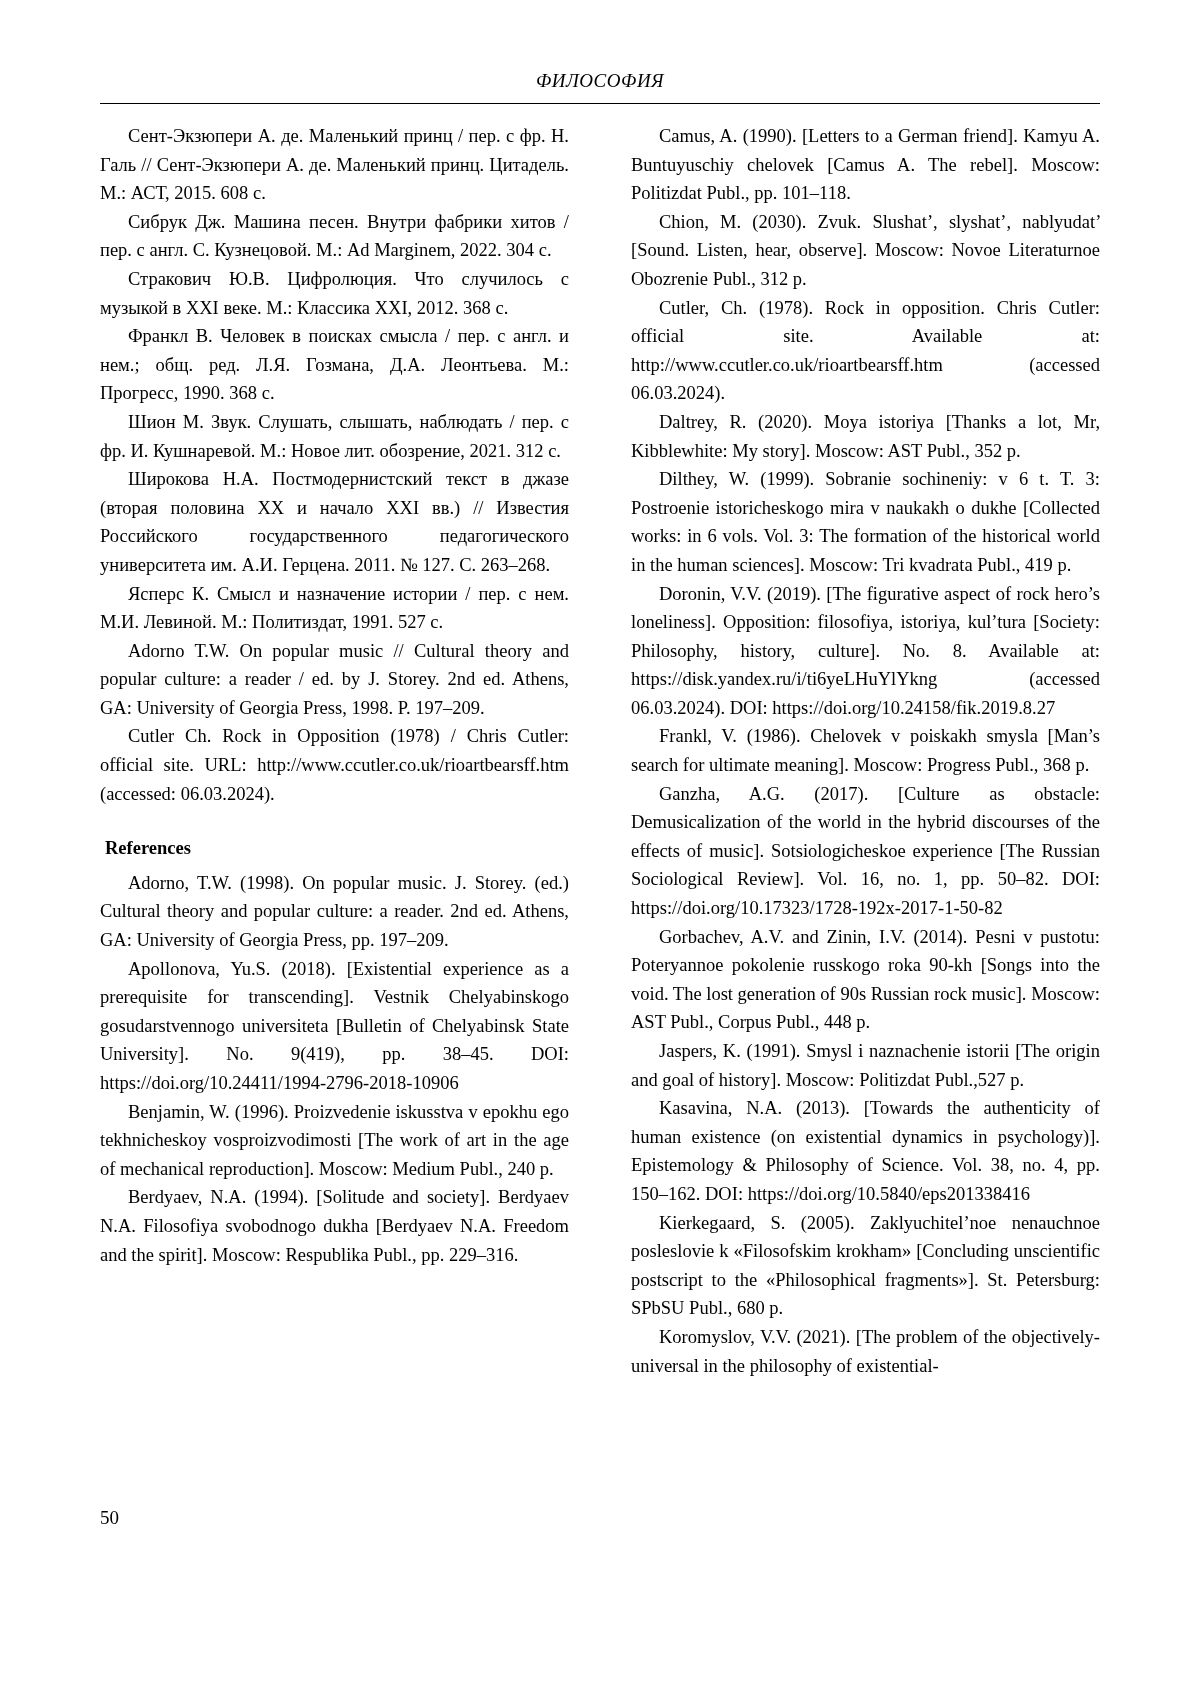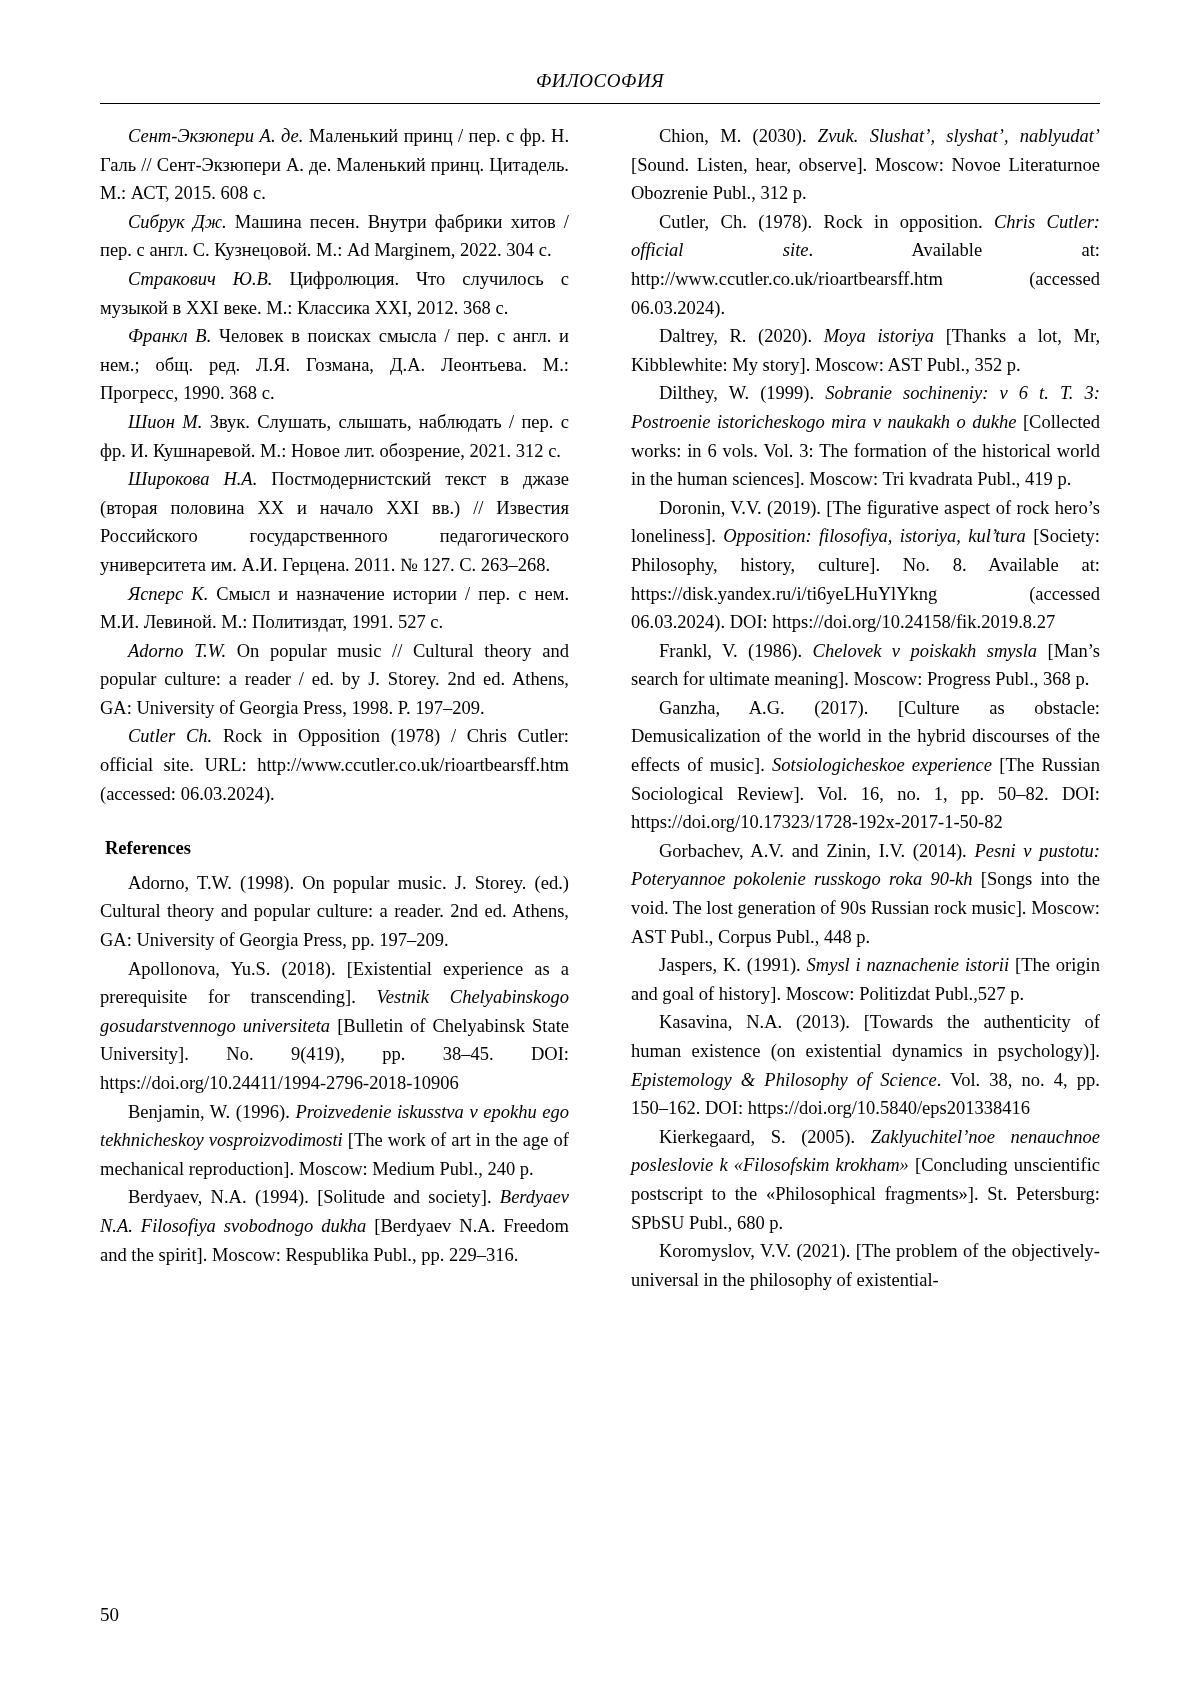--- a/index.html
+++ b/index.html
@@ -52,32 +52,32 @@
     width: 469px;
   }
   p.para {
     margin: 0;
     font-size: 18.5px;
     line-height: 28.6px;
     text-align: justify;
     text-indent: 28px;
     hyphens: manual;
   }
-  .it { font-style: italic; }
+  .it { }
   .refs-heading {
     margin: 26px 0 6px 5px;
     font-size: 18.5px;
     font-weight: bold;
     line-height: 28.6px;
     text-indent: 0;
   }
   .folio {
     position: absolute;
     left: 100px;
-    top: 1604px;
+    top: 1507px;
     font-size: 19px;
   }
 </style>
 </head>
 <body>
 
 <div class="page">
 
   <div class="running-head">ФИЛОСОФИЯ</div>
   <div class="head-rule"></div>
@@ -95,20 +95,21 @@
         <p class="para"><span class="it">Adorno T.W.</span><span> On popular music // Cultural theory and popular culture: a reader / ed. by J. Storey. 2nd ed. Athens, GA: University of Georgia Press, 1998. P. 197–209.</span></p>
         <p class="para"><span class="it">Cutler Ch.</span><span> Rock in Opposition (1978) / Chris Cutler: official site. URL: http://www.ccutler.co.uk/rioartbearsff.htm (accessed: 06.03.2024).</span></p>
         <p class="refs-heading">References</p>
         <p class="para"><span>Adorno, T.W. (1998). On popular music. J. Storey. (ed.) Cultural theory and popular culture: a reader. 2nd ed. Athens, GA: University of Georgia Press, pp. 197–209.</span></p>
         <p class="para"><span>Apollonova, Yu.S. (2018). [Existential experience as a prerequisite for transcending]. </span><span class="it">Vestnik Chelyabinskogo gosudarstvennogo universiteta</span><span> [Bulletin of Chelyabinsk State University]. No. 9(419), pp. 38–45. DOI: https://doi.org/10.24411/1994-2796-2018-10906</span></p>
         <p class="para"><span>Benjamin, W. (1996). </span><span class="it">Proizvedenie iskusstva v epokhu ego tekhnicheskoy vosproizvodimosti</span><span> [The work of art in the age of mechanical reproduction]. Moscow: Medium Publ., 240 p.</span></p>
         <p class="para"><span>Berdyaev, N.A. (1994). [Solitude and society]. </span><span class="it">Berdyaev N.A. Filosofiya svobodnogo dukha</span><span> [Berdyaev N.A. Freedom and the spirit]. Moscow: Respublika Publ., pp. 229–316.</span></p>
       </div>
 
     <div class="col" id="right-col">
+        <p class="para"><span>Camus, A. (1990). [Letters to a German friend]. </span><span class="it">Kamyu A. Buntuyuschiy chelovek</span><span> [Camus A. The rebel]. Moscow: Politizdat Publ., pp. 101–118.</span></p>
         <p class="para"><span>Chion, M. (2030). </span><span class="it">Zvuk. Slushat’, slyshat’, nablyudat’</span><span> [Sound. Listen, hear, observe]. Moscow: Novoe Literaturnoe Obozrenie Publ., 312 p.</span></p>
         <p class="para"><span>Cutler, Ch. (1978). Rock in opposition. </span><span class="it">Chris Cutler: official site</span><span>. Available at: http://www.ccutler.co.uk/rioartbearsff.htm (accessed 06.03.2024).</span></p>
         <p class="para"><span>Daltrey, R. (2020). </span><span class="it">Moya istoriya</span><span> [Thanks a lot, Mr, Kibblewhite: My story]. Moscow: AST Publ., 352 p.</span></p>
         <p class="para"><span>Dilthey, W. (1999). </span><span class="it">Sobranie sochineniy: v 6 t. T. 3: Postroenie istoricheskogo mira v naukakh o dukhe</span><span> [Collected works: in 6 vols. Vol. 3: The formation of the historical world in the human sciences]. Moscow: Tri kvadrata Publ., 419 p.</span></p>
         <p class="para"><span>Doronin, V.V. (2019). [The figurative aspect of rock hero’s loneliness]. </span><span class="it">Opposition: filosofiya, istoriya, kul’tura</span><span> [Society: Philosophy, history, culture]. No. 8. Available at: https://disk.yandex.ru/i/ti6yeLHuYlYkng (accessed 06.03.2024). DOI: https://doi.org/10.24158/fik.2019.8.27</span></p>
         <p class="para"><span>Frankl, V. (1986). </span><span class="it">Chelovek v poiskakh smysla</span><span> [Man’s search for ultimate meaning]. Moscow: Progress Publ., 368 p.</span></p>
         <p class="para"><span>Ganzha, A.G. (2017). [Culture as obstacle: Demusicalization of the world in the hybrid discourses of the effects of music]. </span><span class="it">Sotsiologicheskoe experience</span><span> [The Russian Sociological Review]. Vol. 16, no. 1, pp. 50–82. DOI: https://doi.org/10.17323/1728-192x-2017-1-50-82</span></p>
         <p class="para"><span>Gorbachev, A.V. and Zinin, I.V. (2014). </span><span class="it">Pesni v pustotu: Poteryannoe pokolenie russkogo roka 90-kh</span><span> [Songs into the void. The lost generation of 90s Russian rock music]. Moscow: AST Publ., Corpus Publ., 448 p.</span></p>
         <p class="para"><span>Jaspers, K. (1991). </span><span class="it">Smysl i naznachenie istorii</span><span> [The origin and goal of history]. Moscow: Politizdat Publ.,527 p.</span></p>
         <p class="para"><span>Kasavina, N.A. (2013). [Towards the authenticity of human existence (on existential dynamics in psychology)]. </span><span class="it">Epistemology &amp; Philosophy of Science</span><span>. Vol. 38, no. 4, pp. 150–162. DOI: https://doi.org/10.5840/eps201338416</span></p>

